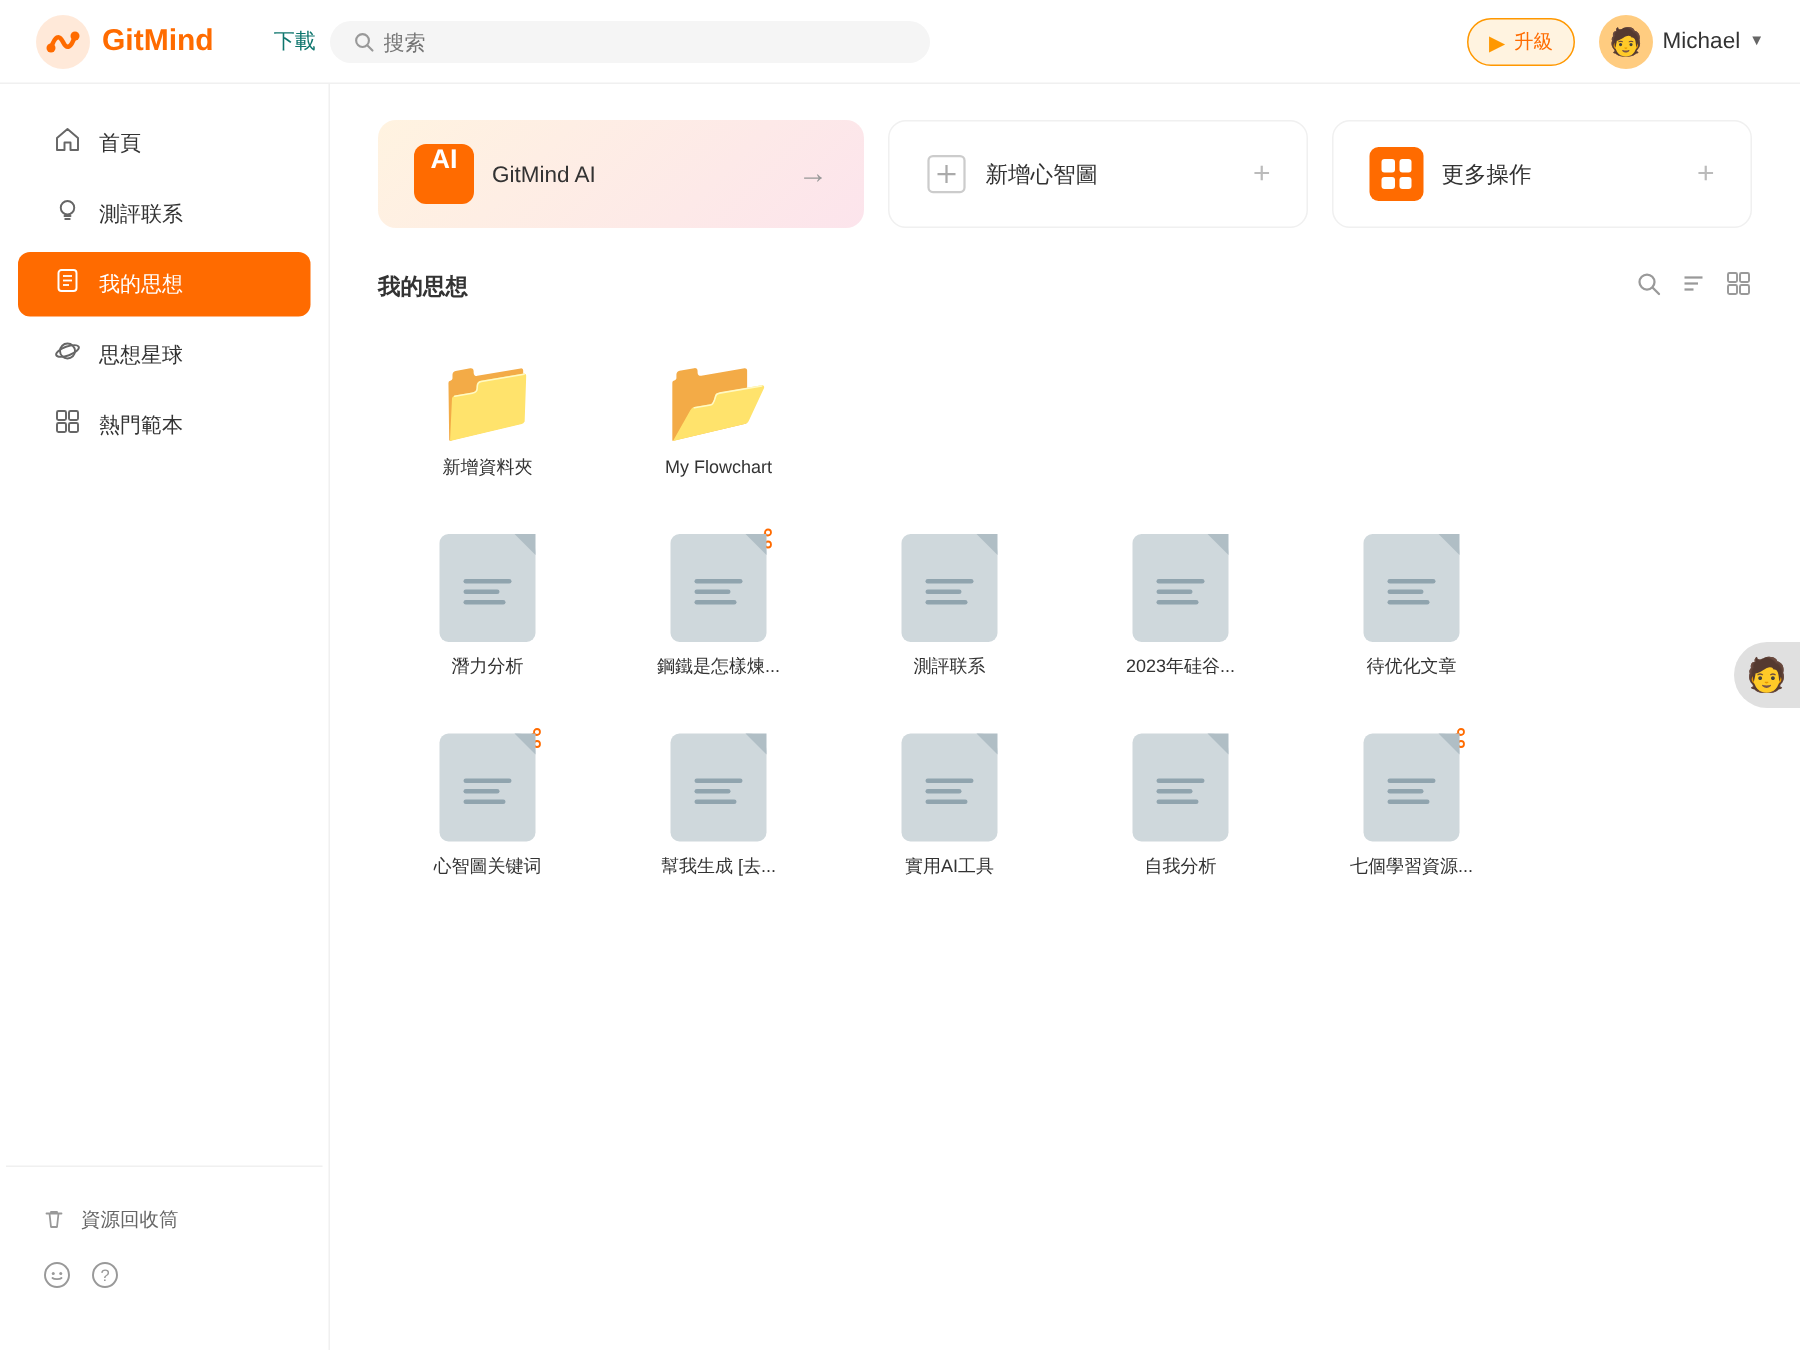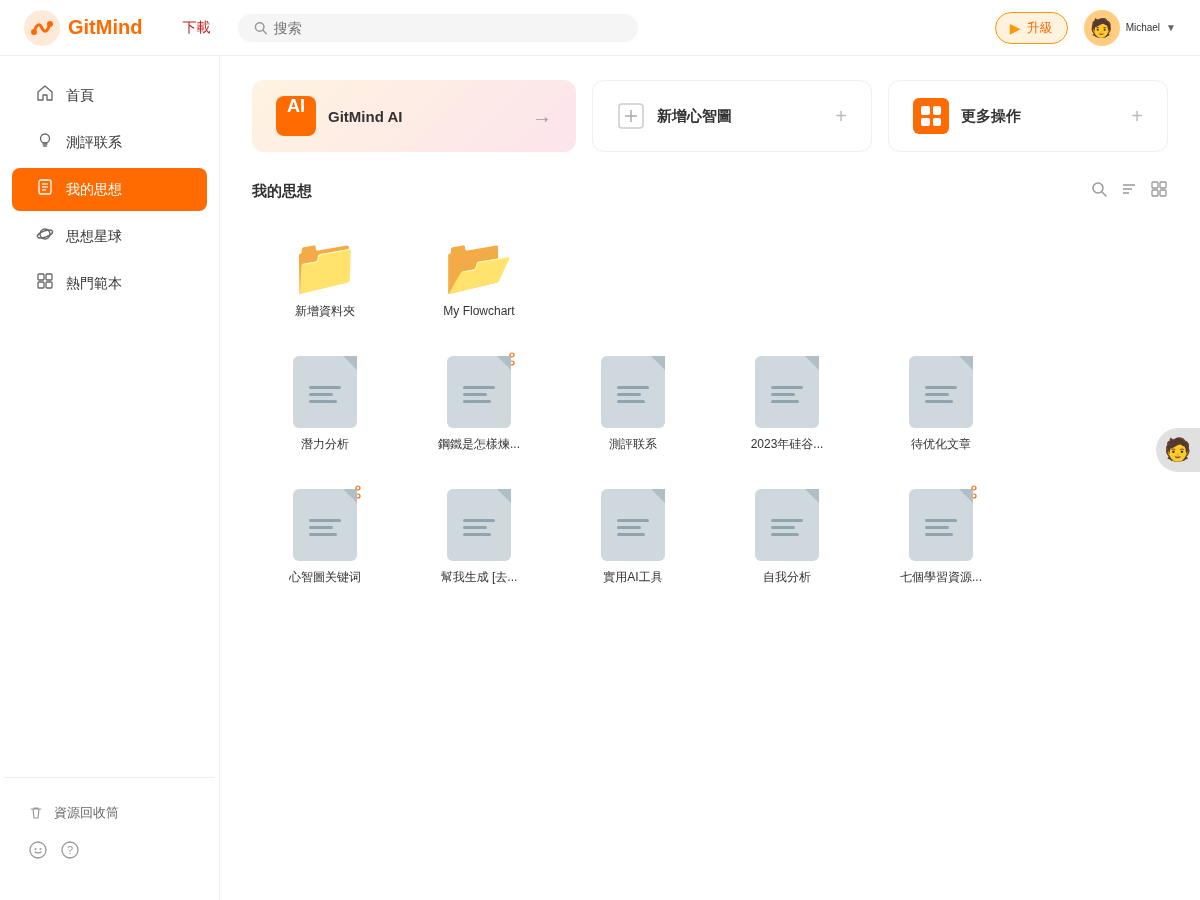--- a/index.html
+++ b/index.html
@@ -6,39 +6,39 @@
     body { font-family: -apple-system, BlinkMacSystemFont, 'Segoe UI', sans-serif; background: #fff; display: flex; flex-direction: column; height: 900px; overflow: hidden; }
     
     
     .header {
       display: flex; align-items: center; padding: 0 24px; height: 56px;
       border-bottom: 1px solid #f0f0f0; flex-shrink: 0;
     }
     .logo { display: flex; align-items: center; gap: 8px; margin-right: 40px; }
     .logo-icon { width: 36px; height: 36px; }
     .logo-text { font-size: 20px; font-weight: 700; color: #ff6b00; }
-    .nav-download { font-size: 14px; color: #b91c1c; cursor: pointer; margin-right: 28px; }
+    .nav-download { font-size: 14px; color: #0f766e; cursor: pointer; margin-right: 10px; }
     .search-bar {
       display: flex; align-items: center; background: #f5f5f5; border-radius: 20px;
       padding: 6px 16px; flex: 1; max-width: 400px; margin-right: auto;
     }
     .search-bar input { border: none; background: transparent; outline: none; font-size: 14px; color: #999; width: 100%; margin-left: 6px; }
     .header-right { display: flex; align-items: center; gap: 16px; }
     .upgrade-btn {
       display: flex; align-items: center; gap: 6px; background: #fff3e0;
       border: 1px solid #ff9800; border-radius: 16px; padding: 6px 14px;
       font-size: 13px; color: #ff6b00; cursor: pointer; font-weight: 500;
     }
     .upgrade-icon { color: #ff9800; font-size: 14px; }
     .user-avatar { display: flex; align-items: center; gap: 6px; cursor: pointer; }
     .avatar-img {
       width: 36px; height: 36px; border-radius: 50%; background: #ffcc80;
       display: flex; align-items: center; justify-content: center; font-size: 18px; overflow: hidden;
     }
-    .user-name { font-size: 10px; color: #333; }
+    .user-name { font-size: 15px; color: #333; }
     .chevron { font-size: 10px; color: #666; }
 
     
     .main-layout { display: flex; flex: 1; overflow: hidden; }
     
     
     .sidebar {
       width: 220px; flex-shrink: 0; padding: 16px 4px;
       display: flex; flex-direction: column; border-right: 1px solid #f0f0f0;
     }
@@ -65,21 +65,21 @@
     .qa-card {
       display: flex; align-items: center; gap: 12px;
       border: 1px solid #f0f0f0; border-radius: 12px; padding: 16px 24px;
       cursor: pointer; flex: 1;
     }
     .qa-ai { background: linear-gradient(135deg, #fff3e0 0%, #fce4ec 100%); border: none; flex: 1.2; }
     .qa-ai-icon {
       width: 40px; height: 40px; background: #ff6b00; border-radius: 8px;
       display: flex; align-items: flex-start; justify-content: center; color: #fff; font-weight: 700; font-size: 18px;
     }
-    .qa-label { font-size: 15px; font-weight: 700; color: #333; flex: 1; }
+    .qa-label { font-size: 15px; font-weight: 400; color: #333; flex: 1; }
     .qa-more-icon {
       width: 36px; height: 36px; background: #ff6b00; border-radius: 6px;
       display: grid; grid-template-columns: 1fr 1fr; gap: 3px; padding: 8px;
     }
     .qa-more-icon span { background: #fff; border-radius: 2px; display: block; }
     .qa-plus { font-size: 20px; color: #bbb; margin-left: auto; }
 
     
     .section-header { display: flex; align-items: center; justify-content: space-between; margin-bottom: 20px; }
     .section-title { font-size: 15px; font-weight: 600; color: #333; }

